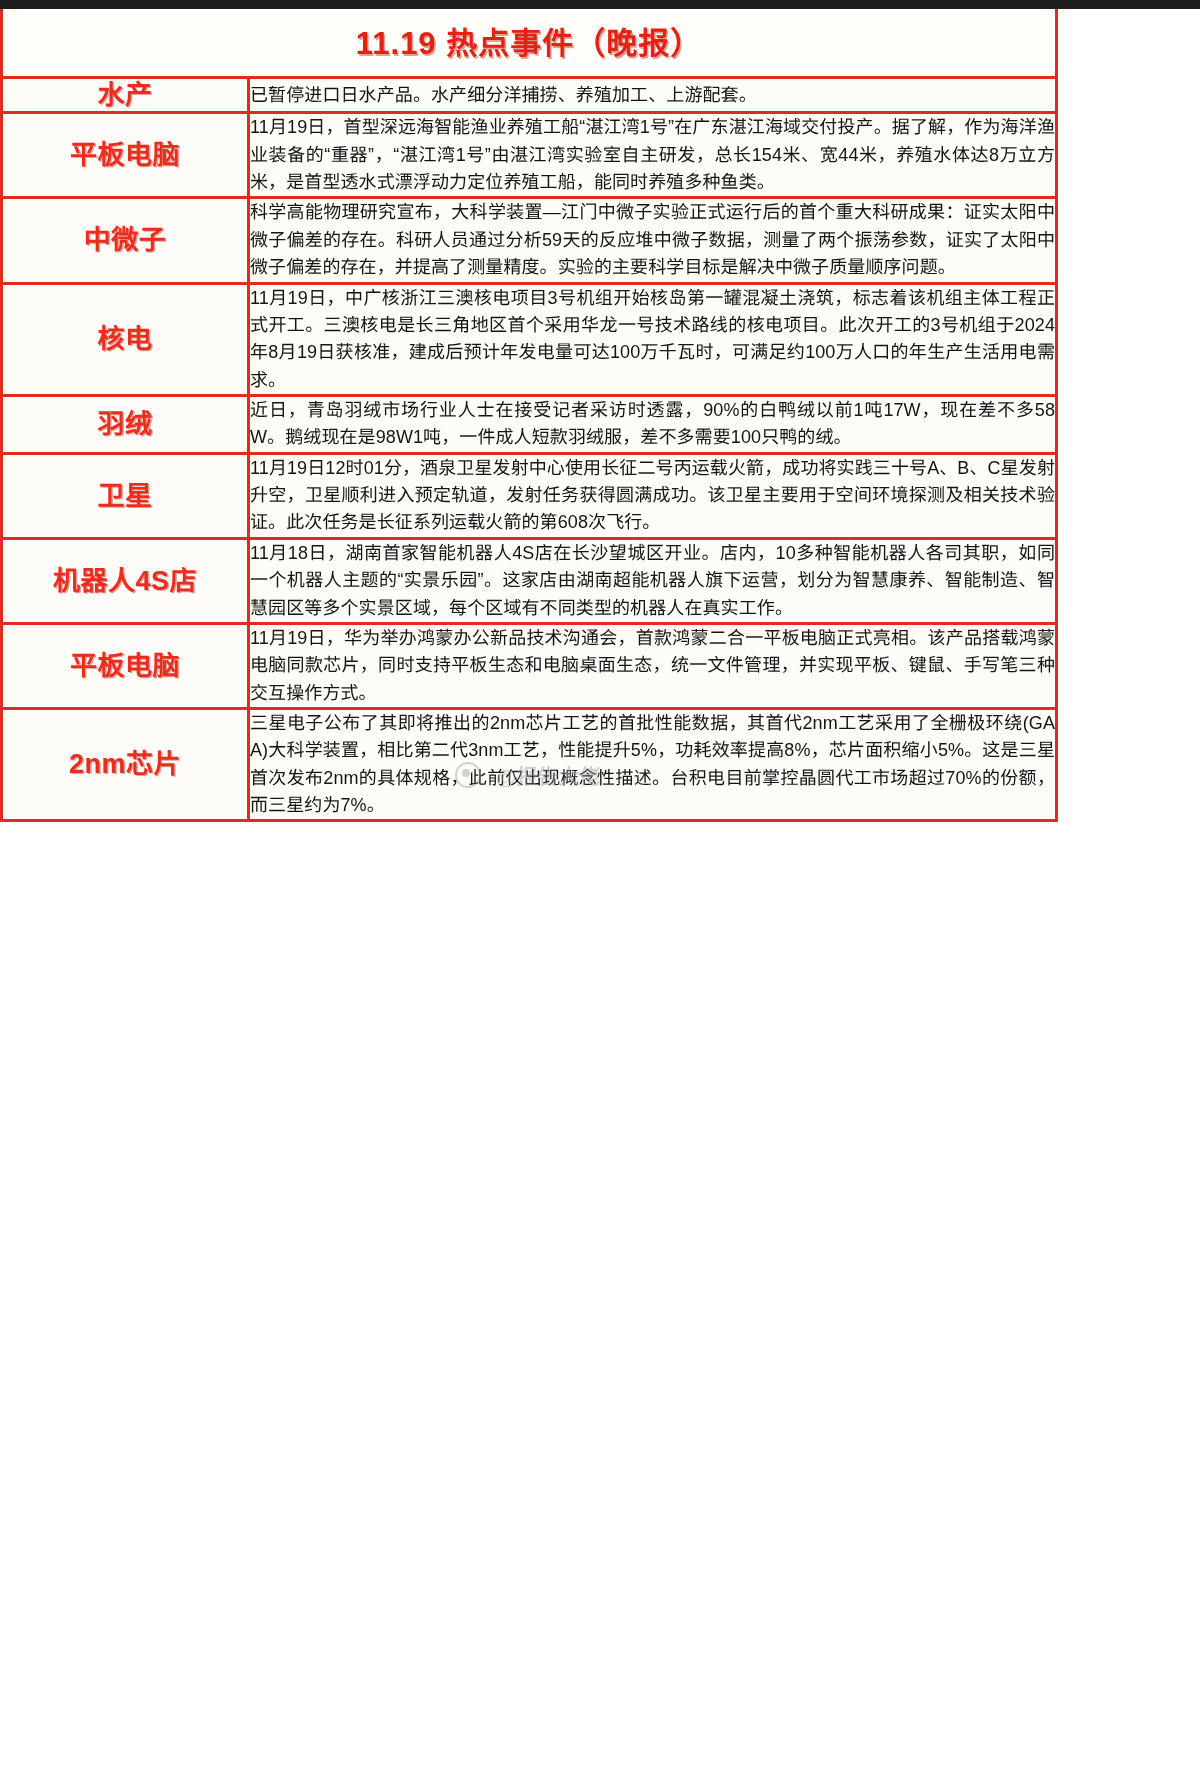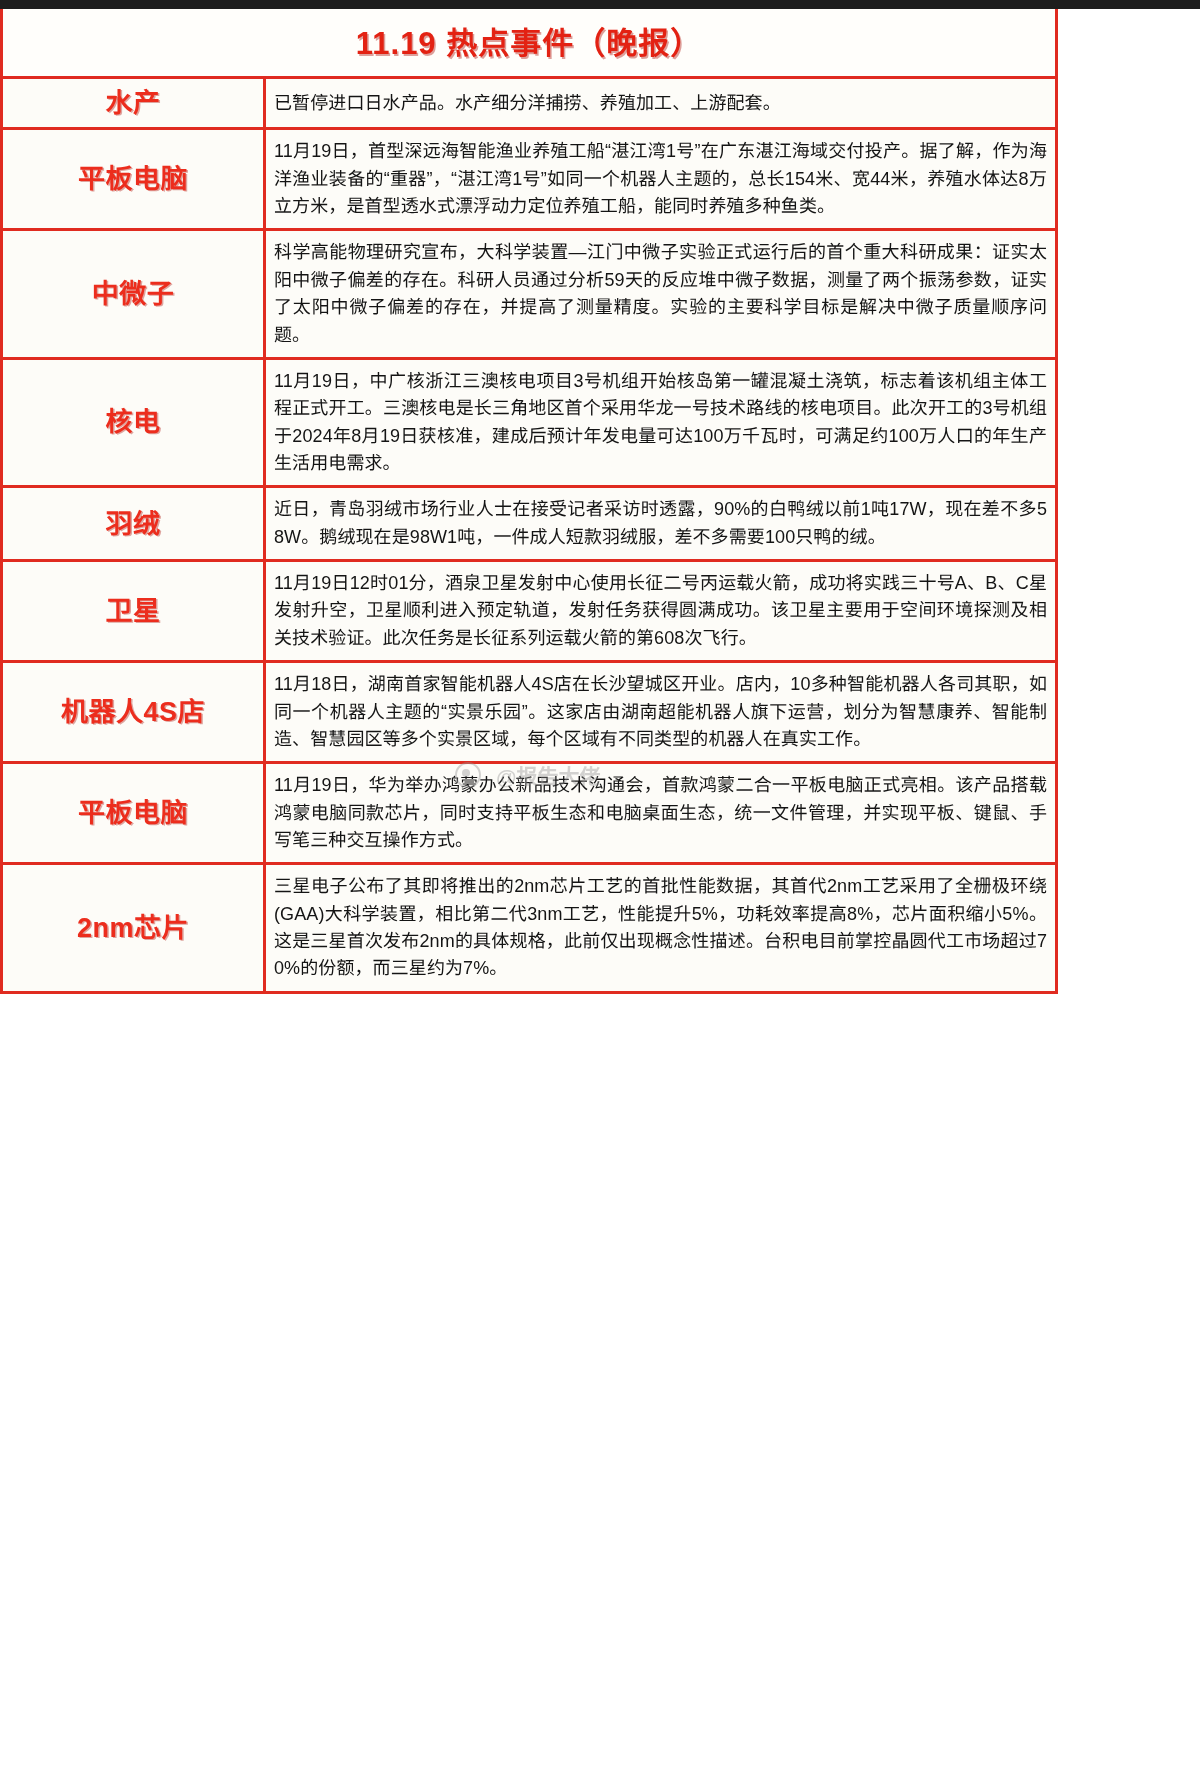--- a/index.html
+++ b/index.html
@@ -64,21 +64,21 @@
   .tbl {
     width: 100%;
     border-collapse: collapse;
     table-layout: fixed;
   }
   .tbl tr { }
   .tbl td {
     border-bottom: 3px solid #e02b20;
     vertical-align: middle;
     background: #fdfcf8;
-    padding: 8px;
+    padding: 0;
   }
   .tbl tr:last-child td {
     border-bottom: none;
   }
 
   .cat-cell {
     width: 244px;
     border-right: 3px solid #e02b20;
     text-align: center;
     padding: 6px 4px;
@@ -160,21 +160,21 @@
           <td class="body-cell">
             <div class="body-text">已暂停进口日水产品。水产细分洋捕捞、养殖加工、上游配套。</div>
           </td>
         </tr>
 
         <tr>
           <td class="cat-cell">
             <span class="cat-label">平板电脑</span>
           </td>
           <td class="body-cell">
-            <div class="body-text">11月19日，首型深远海智能渔业养殖工船“湛江湾1号”在广东湛江海域交付投产。据了解，作为海洋渔业装备的“重器”，“湛江湾1号”如同一个机器人主题的，总长154米、宽44米，养殖水体达8万立方米，是首型透水式漂浮动力定位养殖工船，能同时养殖多种鱼类。</div>
+            <div class="body-text">11月19日，首型深远海智能渔业养殖工船“湛江湾1号”在广东湛江海域交付投产。据了解，作为海洋渔业装备的“重器”，“湛江湾1号”由湛江湾实验室自主研发，总长154米、宽44米，养殖水体达8万立方米，是首型透水式漂浮动力定位养殖工船，能同时养殖多种鱼类。</div>
           </td>
         </tr>
 
         <tr>
           <td class="cat-cell">
             <span class="cat-label">中微子</span>
           </td>
           <td class="body-cell">
             <div class="body-text">科学高能物理研究宣布，大科学装置—江门中微子实验正式运行后的首个重大科研成果：证实太阳中微子偏差的存在。科研人员通过分析59天的反应堆中微子数据，测量了两个振荡参数，证实了太阳中微子偏差的存在，并提高了测量精度。实验的主要科学目标是解决中微子质量顺序问题。</div>
           </td>

